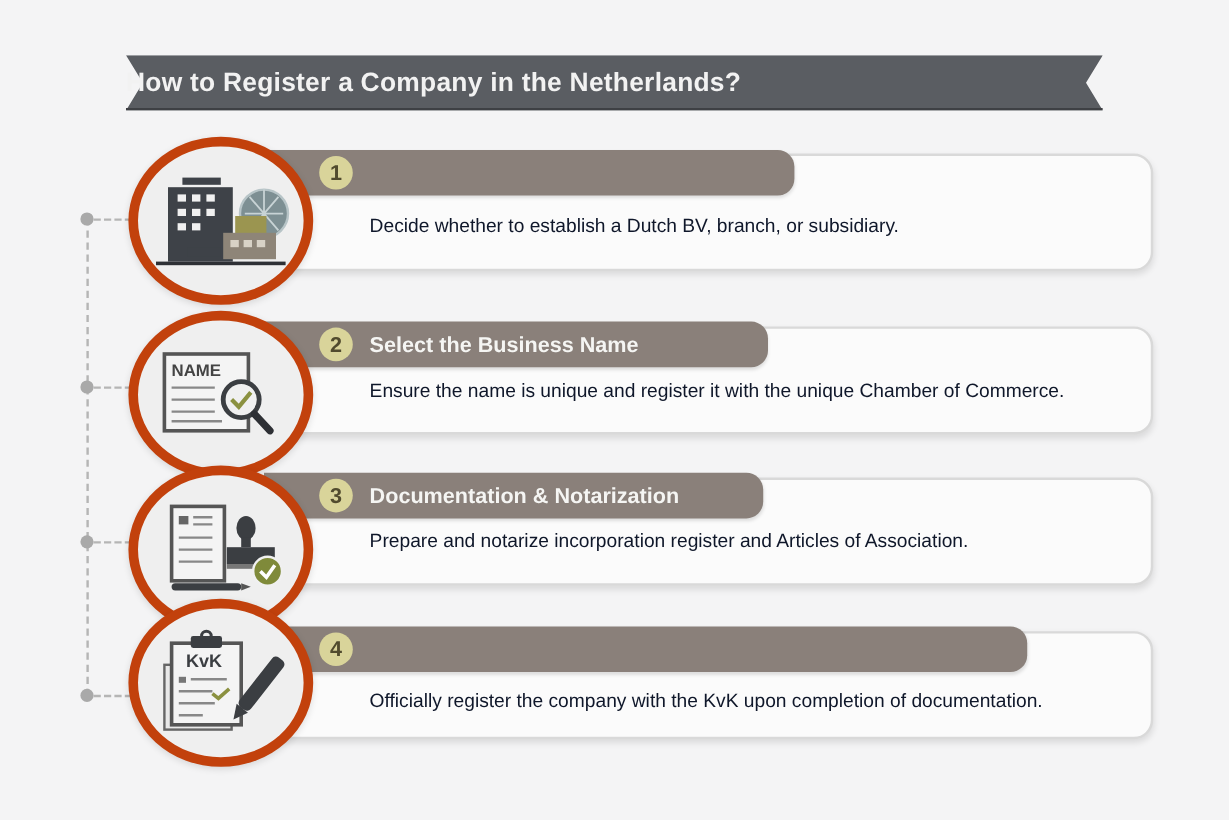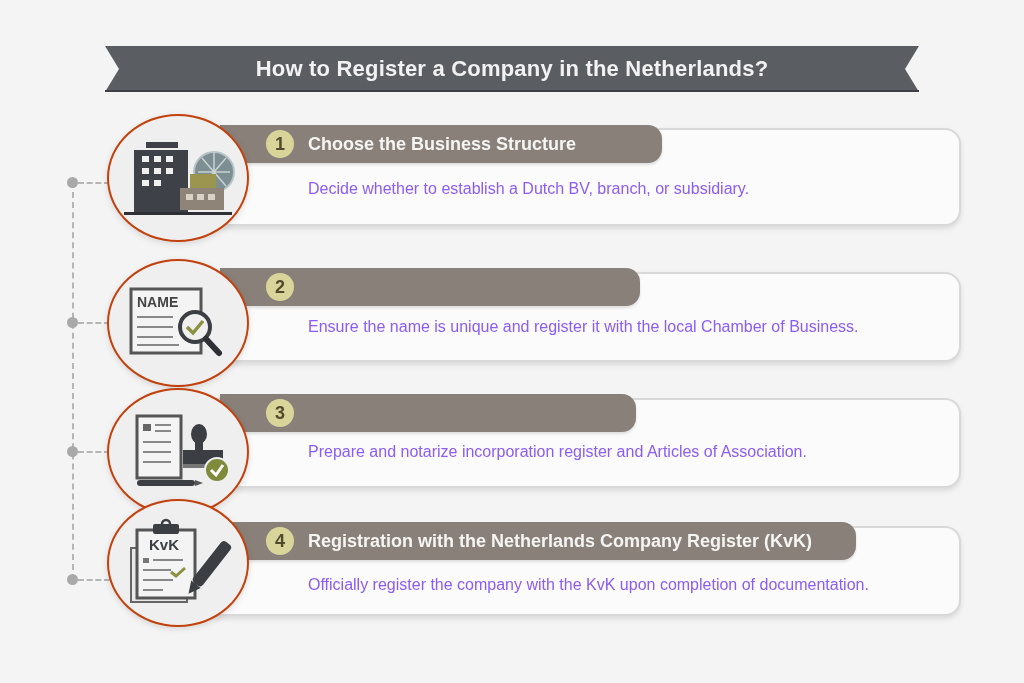--- a/index.html
+++ b/index.html
@@ -8,21 +8,21 @@
     background: #f4f4f5;
     font-family: "Liberation Sans", sans-serif;
     position: relative;
   }
   .banner {
     position: absolute; left: 105px; top: 46px; width: 814px; height: 46px;
   }
   .banner svg { position: absolute; left: 0; top: 0; }
   .banner-title {
     position: absolute; left: 0; top: 0; width: 100%; height: 36px;
-    line-height: 46px; text-align: center; color: #f2f2f2;
+    line-height: 46px; text-align: left; color: #f2f2f2;
     font-size: 22px; font-weight: bold; letter-spacing: 0.2px;
   }
   .timeline-line {
     position: absolute; left: 72px; top: 182px; width: 0; height: 398px;
     border-left: 2px dashed #b5b5b5;
   }
   .dot {
     position: absolute; width: 11px; height: 11px; border-radius: 50%;
     background: #a9a9a9; left: 67px;
   }
@@ -42,25 +42,25 @@
     display: flex; align-items: center;
     box-shadow: 0 2px 3px rgba(0,0,0,0.12);
   }
   .num {
     width: 28px; height: 28px; border-radius: 50%;
     background: #d9d49a; color: #514b2e; font-weight: bold; font-size: 18px;
     display: flex; align-items: center; justify-content: center;
     margin-left: 46px; margin-right: 14px;
   }
   .desc {
-    position: absolute; left: 308px; color: #8b5cf6; font-size: 16px;
+    position: absolute; left: 308px; color: #0f172a; font-size: 16px;
   }
   .icon-circle {
     position: absolute; width: 138px; height: 124px; border-radius: 50%;
-    background: #efefef; border: 2px solid #c2410c;
+    background: #efefef; border: 8px solid #c2410c;
     box-shadow: 0 2px 6px rgba(0,0,0,0.12);
     display: flex; align-items: center; justify-content: center;
   }
 </style>
 </head>
 <body>
 
 <div class="banner">
   <svg width="814" height="46" viewBox="0 0 814 46">
     <polygon points="0,0 814,0 800,23 814,46 0,46 14,23" fill="#5a5d62"></polygon>
@@ -76,21 +76,20 @@
 <div class="dash" style="top:322px"></div>
 <div class="dot" style="top:446px"></div>
 <div class="dash" style="top:451px"></div>
 <div class="dot" style="top:574px"></div>
 <div class="dash" style="top:579px"></div>
 
 <div>
   <div class="card" style="top:128px;height:94px"></div>
   <div class="pill" style="top:125px;width:442px">
     <div class="num">1</div>
-    <span>Choose the Business Structure</span>
   </div>
   <div class="desc" style="top:180px">Decide whether to establish a Dutch BV, branch, or subsidiary.</div>
   <div class="icon-circle" style="left:107px;top:114px">
     <svg width="120" height="80" viewBox="0 0 120 80">
       <circle cx="96" cy="34" r="20" fill="#7d8f93" stroke="#b7c4c7" stroke-width="2"></circle>
       <path d="M80 34 L112 34 M96 14 L96 54 M84 20 L108 48 M108 20 L84 48" stroke="#c8d3d5" stroke-width="1.5"></path>
       <rect x="28" y="4" width="32" height="6" fill="#3e4248"></rect>
       <rect x="16" y="12" width="54" height="62" fill="#3e4248"></rect>
       <g fill="#f0f0f0">
         <rect x="24" y="18" width="7" height="6"></rect>
@@ -112,22 +111,23 @@
       <rect x="32" y="62" width="28" height="8" fill="#3e4248"></rect>
       <rect x="6" y="74" width="108" height="3" fill="#2e3035"></rect>
     </svg>
   </div>
 </div>
 
 <div>
   <div class="card" style="top:272px;height:86px"></div>
   <div class="pill" style="top:268px;width:420px">
     <div class="num">2</div>
-  </div>
-  <div class="desc" style="top:318px">Ensure the name is unique and register it with the local Chamber of Business.</div>
+    <span>Select the Business Name</span>
+  </div>
+  <div class="desc" style="top:318px">Ensure the name is unique and register it with the unique Chamber of Commerce.</div>
   <div class="icon-circle" style="left:107px;top:259px">
     <svg width="110" height="76" viewBox="0 0 110 76">
       <rect x="8" y="4" width="70" height="64" fill="#f4f4f4" stroke="#555" stroke-width="3"></rect>
       <text x="14" y="22" font-family="Liberation Sans, sans-serif" font-weight="bold" font-size="14" fill="#444">NAME</text>
       <g stroke="#888" stroke-width="2">
           <line x1="14" y1="32" x2="50" y2="32"></line>
           <line x1="14" y1="42" x2="50" y2="42"></line>
           <line x1="14" y1="52" x2="50" y2="52"></line>
           <line x1="14" y1="60" x2="56" y2="60"></line>
         </g>
@@ -135,20 +135,21 @@
       <path d="M64 42 L70 48 L80 36" stroke="#8b9140" stroke-width="3.5" fill="none"></path>
       <line x1="83" y1="54" x2="96" y2="68" stroke="#2e3035" stroke-width="6" stroke-linecap="round"></line>
     </svg>
   </div>
 </div>
 
 <div>
   <div class="card" style="top:398px;height:86px"></div>
   <div class="pill" style="top:394px;width:416px">
     <div class="num">3</div>
+    <span>Documentation &amp; Notarization</span>
   </div>
   <div class="desc" style="top:443px">Prepare and notarize incorporation register and Articles of Association.</div>
   <div class="icon-circle" style="left:107px;top:388px">
     <svg width="110" height="80" viewBox="0 0 110 80">
       <rect x="14" y="4" width="44" height="62" fill="#f4f4f4" stroke="#555" stroke-width="3"></rect>
       <rect x="20" y="12" width="8" height="7" fill="#666"></rect>
       <g stroke="#888" stroke-width="2">
           <line x1="32" y1="13" x2="48" y2="13"></line>
           <line x1="32" y1="19" x2="48" y2="19"></line>
           <line x1="20" y1="30" x2="48" y2="30"></line>
@@ -164,21 +165,20 @@
       <rect x="14" y="68" width="58" height="6" rx="3" fill="#3b3e42"></rect>
       <polygon points="72,68 80,71 72,74" fill="#555"></polygon>
     </svg>
   </div>
 </div>
 
 <div>
   <div class="card" style="top:526px;height:86px"></div>
   <div class="pill" style="top:522px;width:636px">
     <div class="num">4</div>
-    <span>Registration with the Netherlands Company Register (KvK)</span>
   </div>
   <div class="desc" style="top:576px">Officially register the company with the KvK upon completion of documentation.</div>
   <div class="icon-circle" style="left:107px;top:499px">
     <svg width="110" height="90" viewBox="0 0 110 90">
       <rect x="8" y="30" width="56" height="54" fill="#e8e8e8" stroke="#666" stroke-width="2"></rect>
       <rect x="14" y="12" width="58" height="68" fill="#f4f4f4" stroke="#555" stroke-width="3"></rect>
       <rect x="30" y="6" width="26" height="10" rx="2" fill="#3b3e42"></rect>
       <circle cx="43" cy="6" r="4" fill="none" stroke="#3b3e42" stroke-width="2.5"></circle>
       <text x="26" y="32" font-family="Liberation Sans, sans-serif" font-weight="bold" font-size="15" fill="#3b3e42">KvK</text>
       <rect x="20" y="40" width="6" height="5" fill="#777"></rect>

